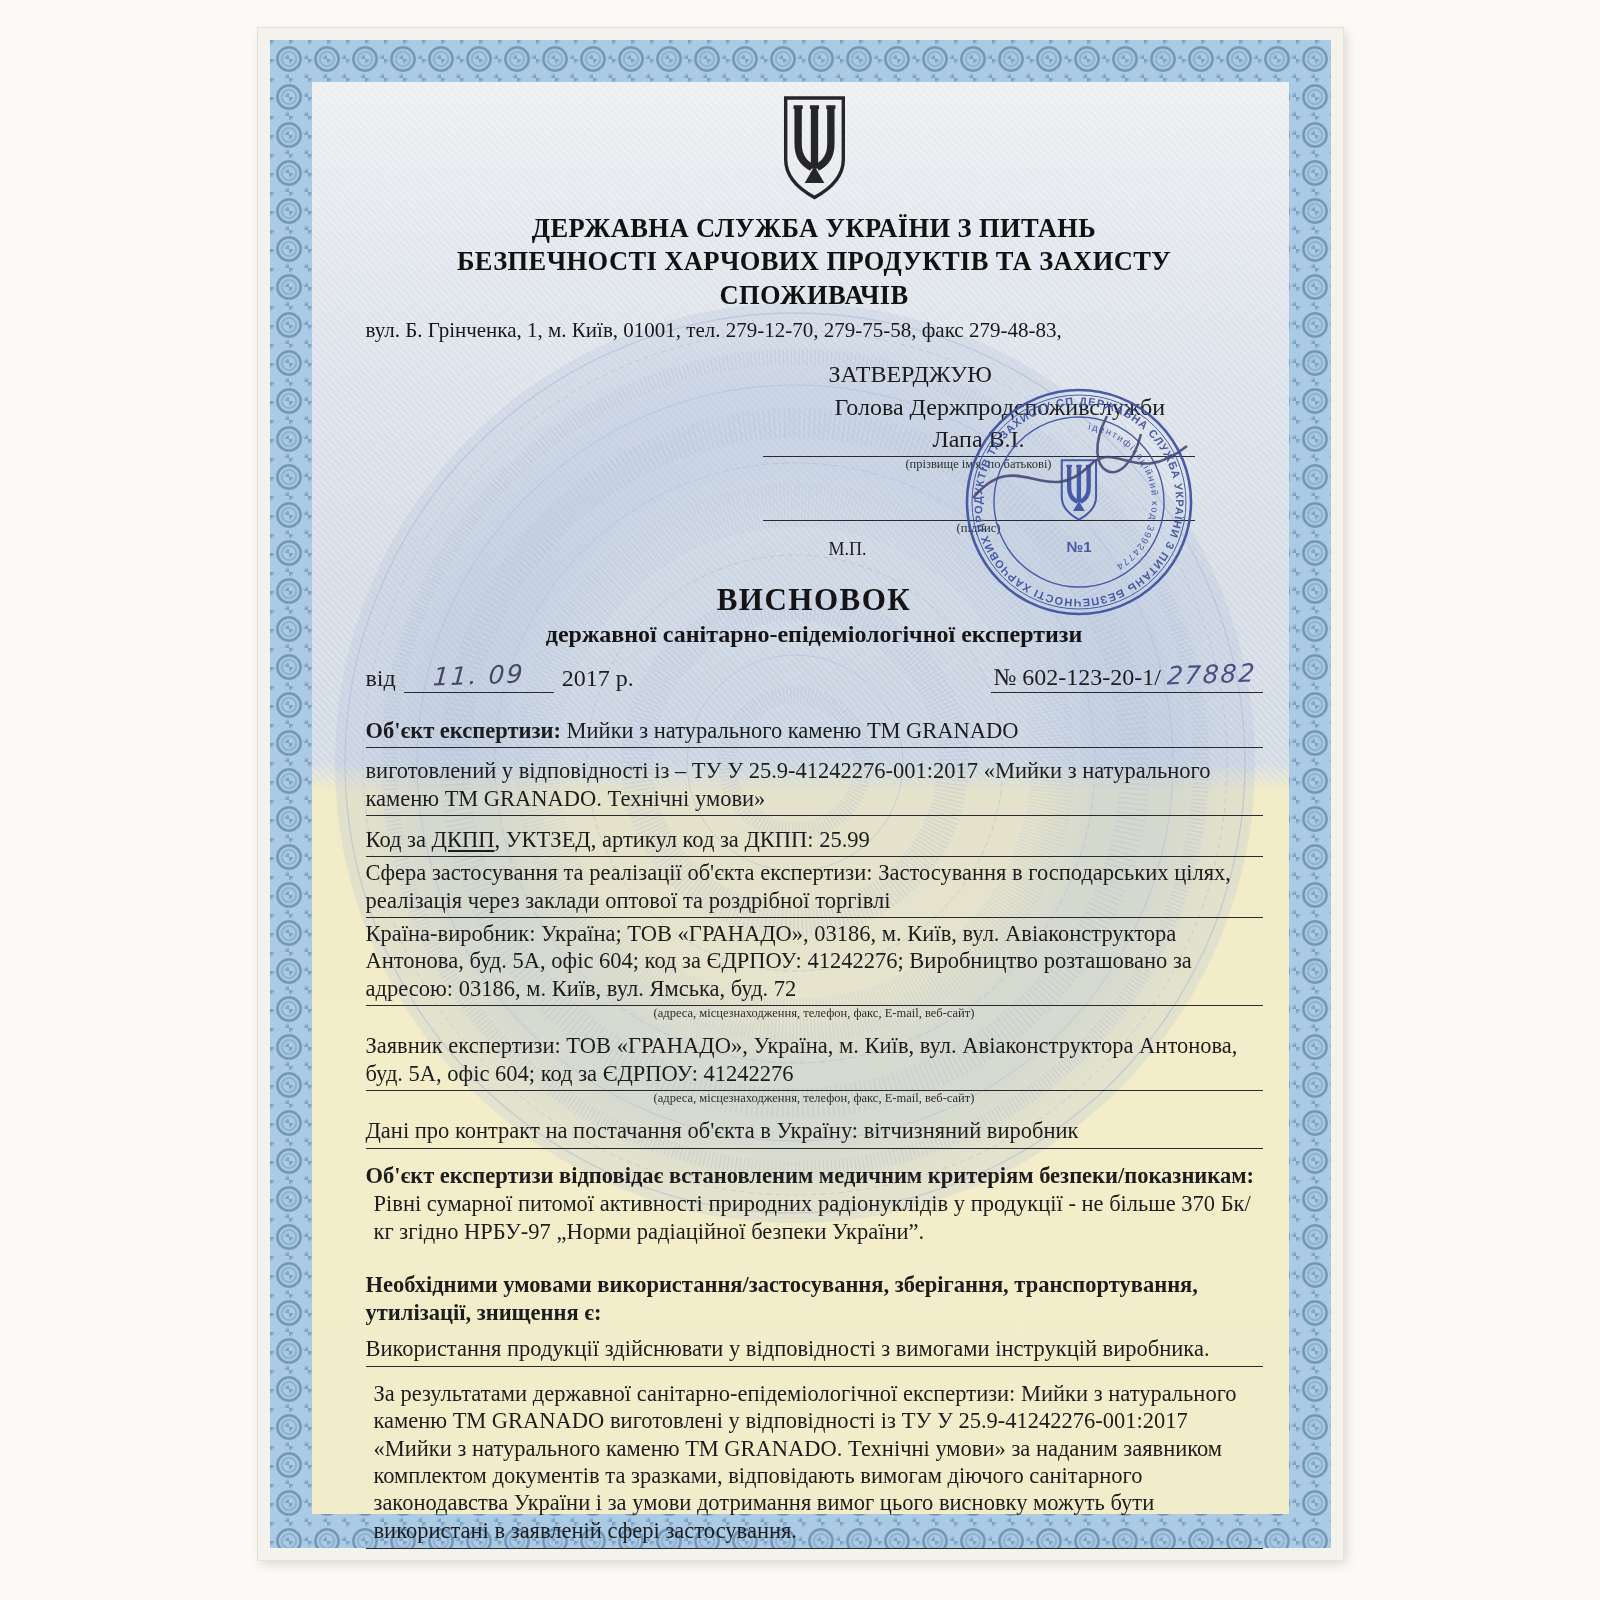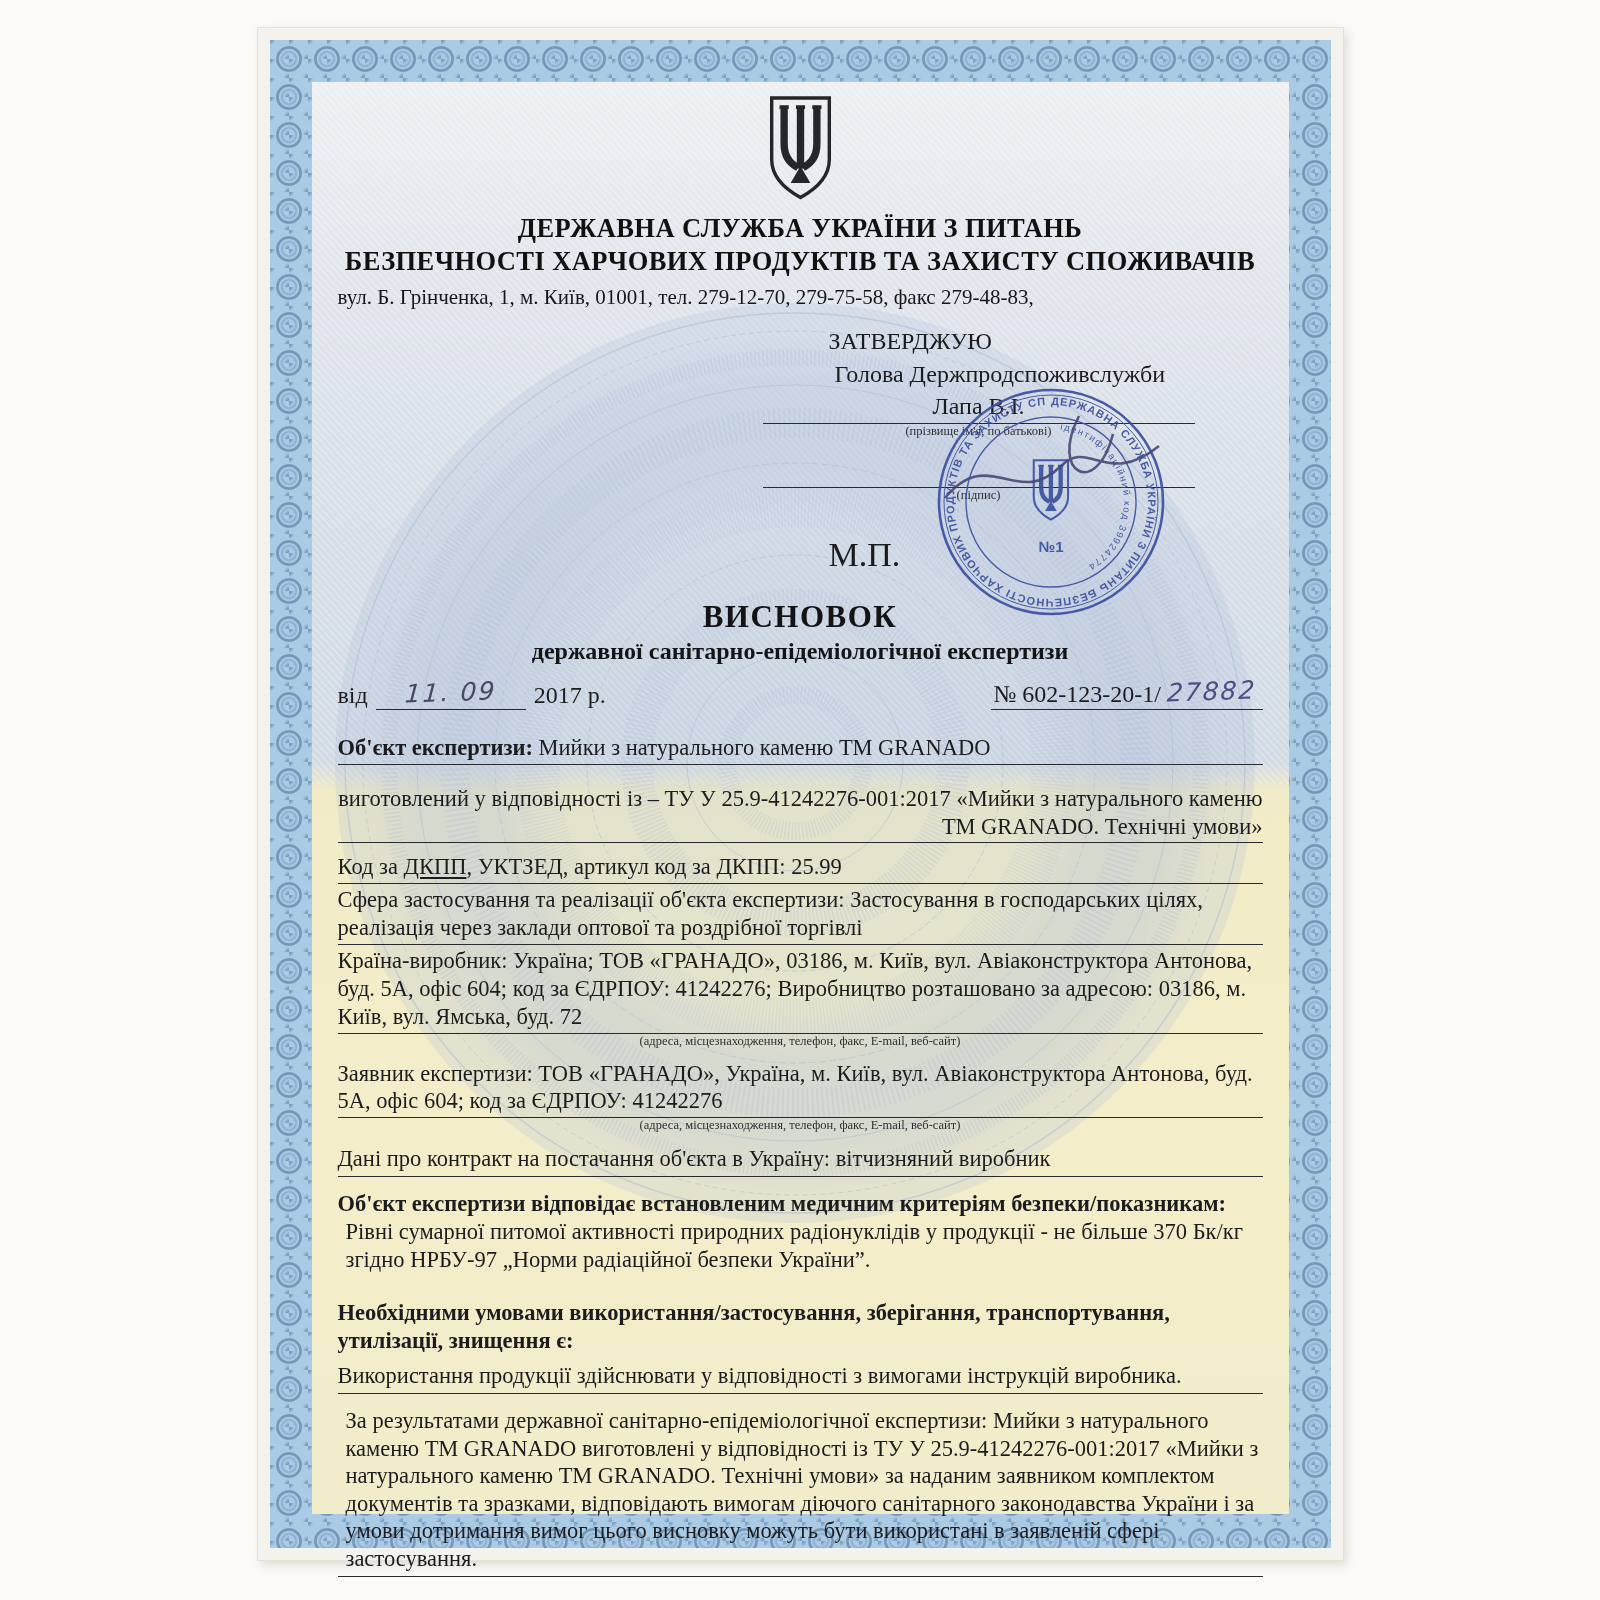--- a/index.html
+++ b/index.html
@@ -28,20 +28,21 @@
       radial-gradient(circle at 100% 100%, rgba(70,110,150,.45) 8%, rgba(70,110,150,0) 20%);
     background-size:38px 38px, 38px 38px, 19px 19px, 19px 19px;
   }
   
   .inner{
     position:absolute;left:54px;right:54px;top:54px;bottom:46px;
     background:linear-gradient(180deg,
       #edeff1 0%, #e0e5ec 14%, #d6dde6 34%, #d2dae4 47.5%,
       #f1ebc7 49.5%, #f3edca 70%, #f1ecc9 100%);
     overflow:visible;
+    padding-left:28px;
   }
   .inner::before{ 
     content:"";position:absolute;left:0;right:0;top:0;height:49%;
     background:repeating-linear-gradient(48deg, rgba(255,255,255,.22) 0 2px, rgba(255,255,255,0) 2px 5px);
     pointer-events:none;
   }
   .rosette-glow{
     position:absolute;left:23px;top:221px;width:920px;height:920px;border-radius:50%;
     background:radial-gradient(circle,
       rgba(168,186,216,.18) 0 38%,
@@ -64,21 +65,21 @@
   .addr,.mail{text-align:left;font-size:21px;line-height:1.24;color:#17171a;}
   .addr{margin-top:5px;}
   
   .approve{width:432px;margin:16px 68px 0 auto;font-size:24px;line-height:1.25;}
   .approve .lbl{padding-left:66px;}
   .approve .who{padding-left:72px;margin-top:3px;white-space:nowrap;}
   .fline{border-bottom:1.6px solid #2a2a2c;text-align:center;min-height:32px;}
   .approve .name{margin-top:2px;}
   .cap{font-size:12.5px;text-align:center;color:#2e2e30;line-height:1.1;margin-top:1px;}
   .blankline{margin-top:40px;min-height:8px;border-bottom:1.6px solid #2a2a2c;}
-  .mp{padding-left:66px;margin-top:32px;font-size:34px;}
+  .mp{padding-left:66px;margin-top:2px;font-size:18px;}
   
   .stamp{position:absolute;left:619px;top:288px;z-index:3;opacity:.93;}
   
   .t-main{margin-top:22px;text-align:center;font-weight:bold;font-size:31px;letter-spacing:1.5px;color:#141416;}
   .t-sub{text-align:center;font-weight:bold;font-size:24px;margin-top:3px;color:#141416;}
   
   .meta{display:flex;justify-content:space-between;align-items:flex-end;margin-top:14px;font-size:24px;}
   .dateblank{display:inline-block;width:150px;border-bottom:1.8px solid #2a2a2c;text-align:center;margin:0 8px;}
   .numline{border-bottom:1.8px solid #2a2a2c;padding:0 6px 1px 2px;}
   .ink{
@@ -86,21 +87,21 @@
     color:#4c4c84;letter-spacing:2px;display:inline-block;transform:rotate(-2deg) skewX(-6deg);
     position:relative;top:-2px;
   }
   .ink.date{color:#474766;}
   
   .f{font-size:22.5px;line-height:1.24;}
   .row{border-bottom:1.6px solid #2a2a2c;}
   .b{font-weight:bold;}
   .ulw{text-decoration:underline;text-underline-offset:3px;text-align:center;}
   .sec-object{margin-top:24px;padding-bottom:2px;}
-  .sec-made{margin-top:20px;padding-bottom:2px;text-align:right;}
+  .sec-made{margin-top:9px;padding-bottom:2px;}
   .sec-code{margin-top:10px;padding-bottom:2px;}
   .sec-scope{margin-top:2px;padding-bottom:2px;}
   .sec-producer{margin-top:2px;padding-bottom:2px;}
   .sec-applicant{margin-top:11px;padding-bottom:2px;}
   .sec-contract{margin-top:12px;padding-bottom:3px;}
   .sec-criteria{margin-top:13px;}
   .sec-criteria .body{padding-left:8px;}
   .sec-conditions{margin-top:25px;}
   .sec-usage{margin-top:8px;padding-bottom:3px;}
   .sec-conclusion{margin-top:13px;padding-bottom:4px;line-height:1.22;}

